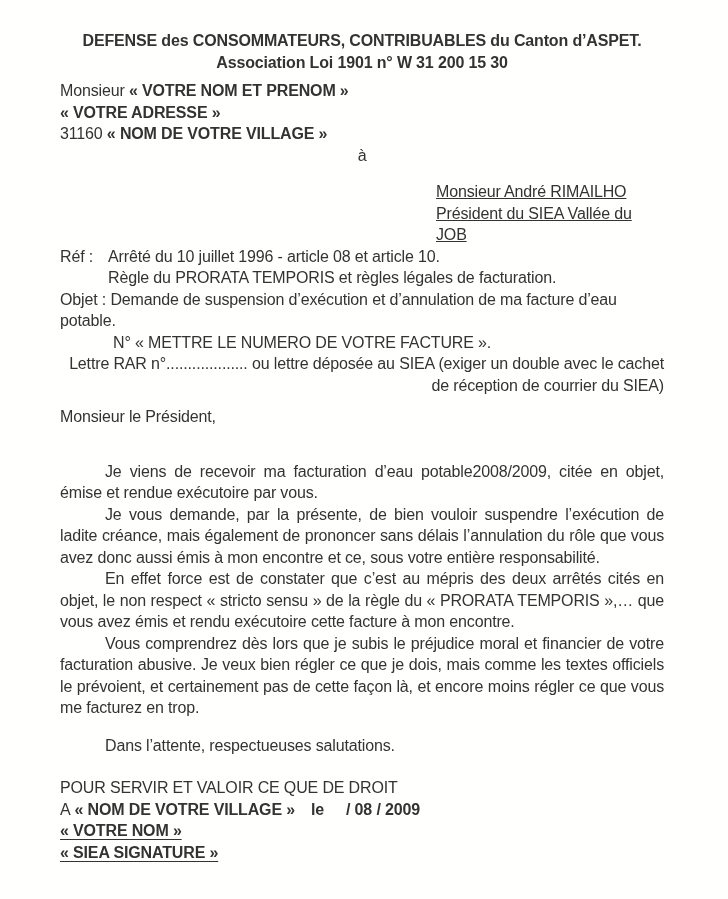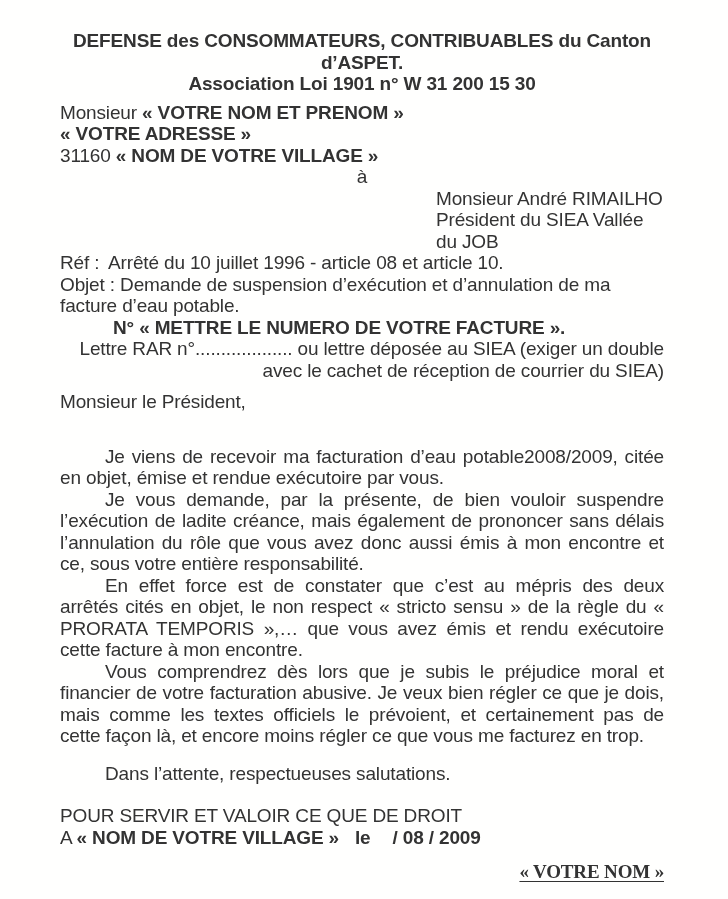--- a/index.html
+++ b/index.html
@@ -3,54 +3,53 @@
 <meta charset="utf-8">
 <style>
   html, body { margin: 0; padding: 0; background: #ffffff; }
   .page {
     width: 728px;
     height: 899px;
     box-sizing: border-box;
     background: #fffffe;
     color: #333333;
     font-family: "Liberation Sans", "DejaVu Sans", sans-serif;
-    font-size: 19px;
+    font-size: 16px;
     line-height: 21.5px;
     letter-spacing: -0.15px;
     padding: 30px 64px 0 60px;
     overflow: hidden;
   }
   .bold { font-weight: bold; }
   .header-block { text-align: center; font-weight: bold; }
   .sender-block { margin-top: 7px; }
   .a-line { text-align: center; }
-  .recipient-block { padding-left: 376px; margin-top: 0; }
+  .recipient-block { padding-left: 376px; margin-top: 15px; text-decoration: underline; }
   .ref-line { display: flex; }
   .ref-label { flex: 0 0 48px; }
   .ref-item-indent { padding-left: 48px; }
-  .subject-indent { padding-left: 53px; font-weight: bold; }
+  .subject-indent { padding-left: 53px; font-weight: normal; }
   .rar-line { text-align: right; }
   .greeting { text-align: left; margin-top: 10px; }
   .body-paragraphs { margin-top: 33px; }
   .body-paragraphs p {
     margin: 0;
     text-indent: 45px;
     text-align: justify;
   }
   .closing-line { margin-top: 16px; text-indent: 45px; }
   .legal-line { margin-top: 21px; }
   .place-date-line { }
   .place-date-line .village { font-weight: bold; margin-left: 4px; }
   .place-date-line .le-word { font-weight: bold; margin-left: 16px; }
   .place-date-line .date-value { font-weight: bold; margin-left: 22px; text-align: right; }
   .signature-name, .signature-sign {
-    text-align: right;
+    text-align: left;
     font-weight: bold;
-    margin-top: 13px;
-    font-family: Liberation Serif, serif;
+    margin-top: 0;
   }
   .signature-name span, .signature-sign span {
     text-decoration: underline;
     text-underline-offset: 3px;
   }
 </style>
 </head>
 <body>
 
 <div class="page">
@@ -71,20 +70,21 @@
   <div class="recipient-block">
     <div>Monsieur André RIMAILHO</div>
     <div>Président du SIEA Vallée du JOB</div>
   </div>
 
   <div>
     <div class="ref-line">
       <span class="ref-label">Réf :</span>
       <span>Arrêté du 10 juillet 1996 - article 08  et article 10.</span>
     </div>
+    <div class="ref-item-indent">Règle du PRORATA TEMPORIS et règles légales de facturation.</div>
   </div>
 
   <div>
     <div><span>Objet :</span> <span>Demande de suspension d’exécution et d’annulation de ma facture d’eau potable.</span></div>
     <div class="subject-indent">N° « METTRE LE NUMERO DE VOTRE FACTURE ».</div>
   </div>
 
   <div class="rar-line">Lettre RAR n°................... ou lettre déposée au SIEA (exiger un double avec le cachet de réception de courrier du SIEA)</div>
 
   <div class="greeting">Monsieur le Président,</div>

